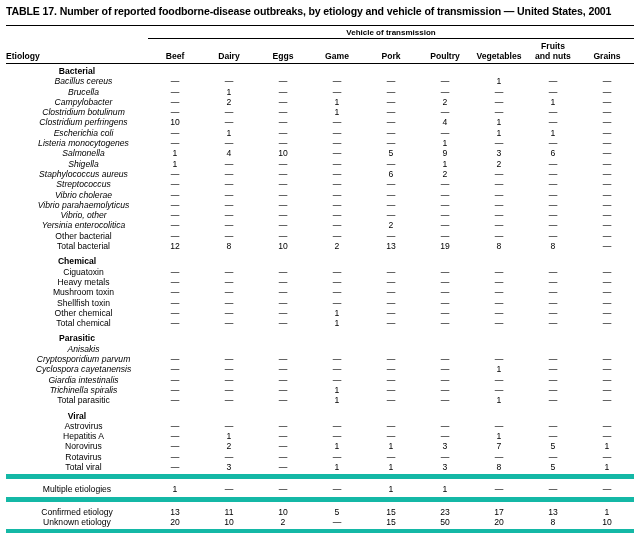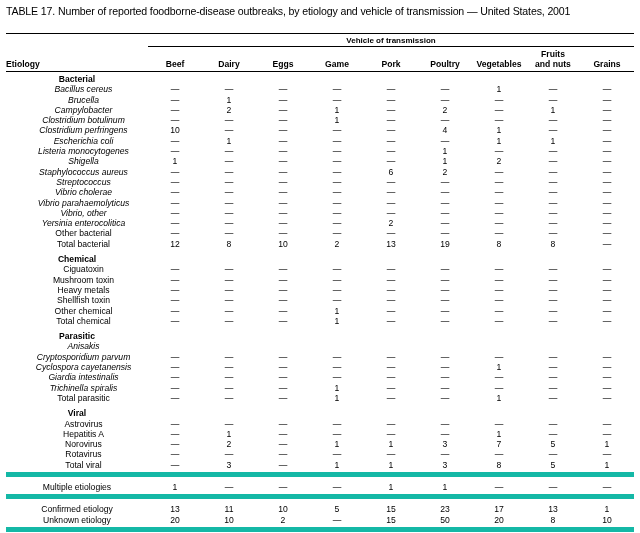--- a/index.html
+++ b/index.html
@@ -5,22 +5,22 @@
   * { box-sizing: border-box; }
   html, body { margin: 0; padding: 0; }
   body {
     width: 640px; height: 533px;
     background: #ffffff; color: #000000;
     font-family: "Liberation Sans", sans-serif;
     overflow: hidden;
   }
   .page { padding: 5px 6px 0 6px; }
   .title {
-    font-size: 10.6px; font-weight: normal; line-height: 12px;
-    padding-bottom: 16px; border-bottom: 1.2px solid #000;
+    font-size: 10.6px; font-weight: bold; line-height: 12px;
+    padding-bottom: 8px; border-bottom: 1.2px solid #000;
     letter-spacing: -0.15px; white-space: nowrap;
   }
   table { width: 100%; border-collapse: collapse; table-layout: fixed; }
   col.c-etiology { width: 142px; }
   th, td { padding: 0; font-weight: normal; }
   .spanner-row th {
     font-size: 8px; font-weight: bold; text-align: center;
     padding-top: 2px; padding-bottom: 1px;
   }
   th.spanner { border-bottom: 0.8px solid #000; }
@@ -172,20 +172,32 @@
           <td class="val">—</td>
           <td class="val">—</td>
           <td class="val">—</td>
           <td class="val">—</td>
           <td class="val">1</td>
           <td class="val">—</td>
           <td class="val">—</td>
           <td class="val">—</td>
         </tr>
         <tr class="style-species">
+          <td class="label">Salmonella</td>
+          <td class="val">1</td>
+          <td class="val">4</td>
+          <td class="val">10</td>
+          <td class="val">—</td>
+          <td class="val">5</td>
+          <td class="val">9</td>
+          <td class="val">3</td>
+          <td class="val">6</td>
+          <td class="val">—</td>
+        </tr>
+        <tr class="style-species">
           <td class="label">Shigella</td>
           <td class="val">1</td>
           <td class="val">—</td>
           <td class="val">—</td>
           <td class="val">—</td>
           <td class="val">—</td>
           <td class="val">1</td>
           <td class="val">2</td>
           <td class="val">—</td>
           <td class="val">—</td>
@@ -304,33 +316,33 @@
           <td class="val">—</td>
           <td class="val">—</td>
           <td class="val">—</td>
           <td class="val">—</td>
           <td class="val">—</td>
           <td class="val">—</td>
           <td class="val">—</td>
           <td class="val">—</td>
         </tr>
         <tr class="style-item">
+          <td class="label">Heavy metals</td>
+          <td class="val">—</td>
+          <td class="val">—</td>
+          <td class="val">—</td>
+          <td class="val">—</td>
+          <td class="val">—</td>
+          <td class="val">—</td>
+          <td class="val">—</td>
+          <td class="val">—</td>
+          <td class="val">—</td>
+        </tr>
+        <tr class="style-item">
           <td class="label">Mushroom toxin</td>
-          <td class="val">—</td>
-          <td class="val">—</td>
-          <td class="val">—</td>
-          <td class="val">—</td>
-          <td class="val">—</td>
-          <td class="val">—</td>
-          <td class="val">—</td>
-          <td class="val">—</td>
-          <td class="val">—</td>
-        </tr>
-        <tr class="style-item">
-          <td class="label">Heavy metals</td>
           <td class="val">—</td>
           <td class="val">—</td>
           <td class="val">—</td>
           <td class="val">—</td>
           <td class="val">—</td>
           <td class="val">—</td>
           <td class="val">—</td>
           <td class="val">—</td>
           <td class="val">—</td>
         </tr>

